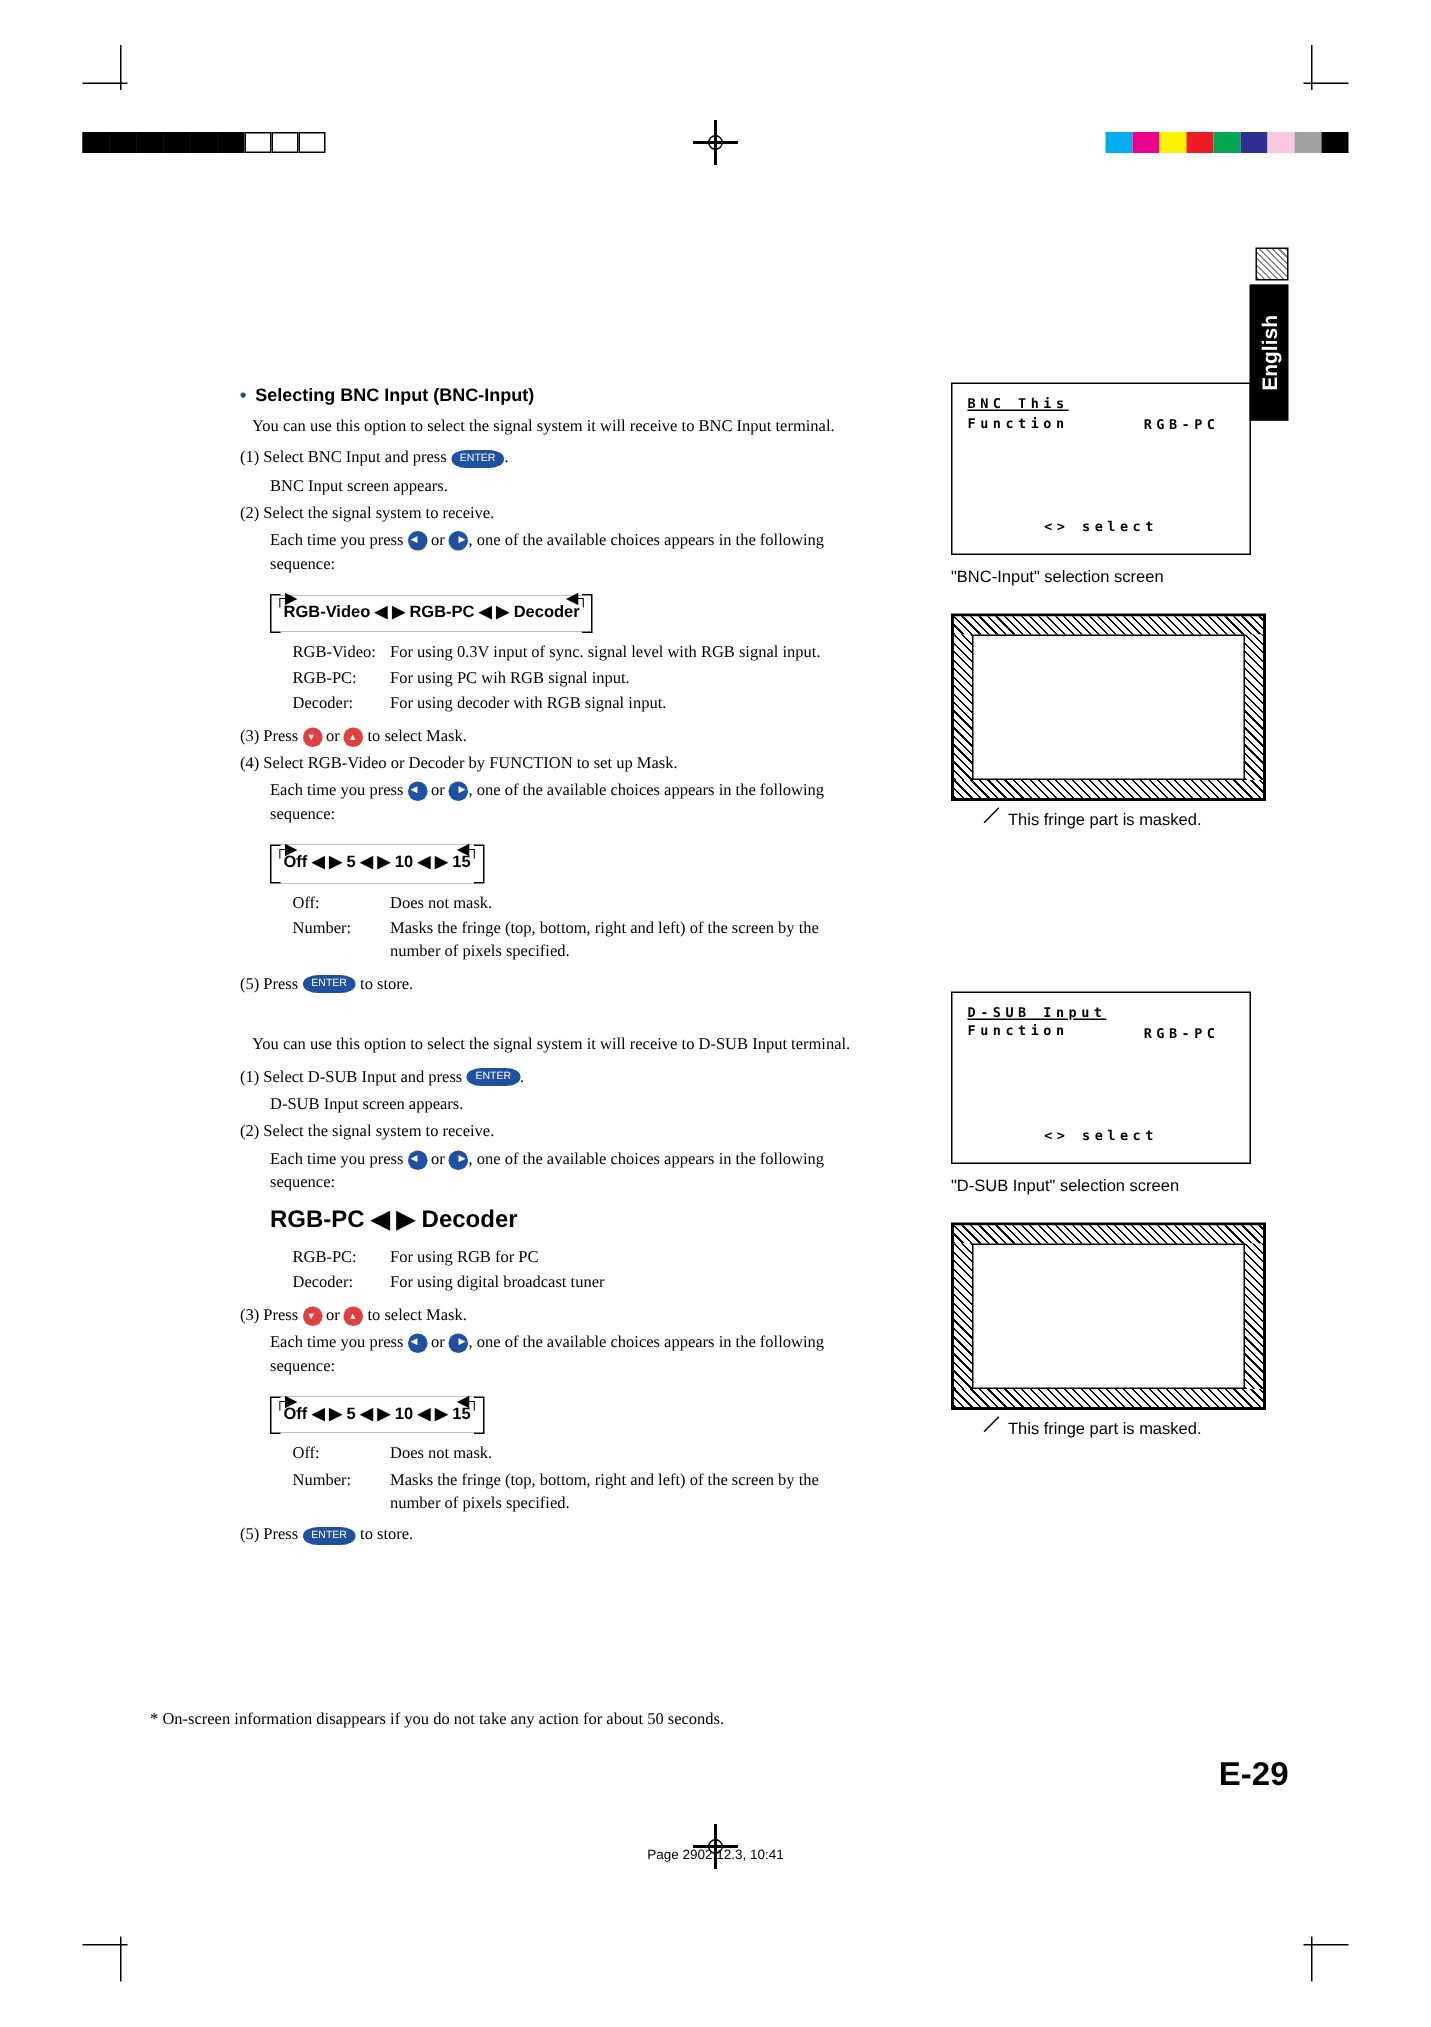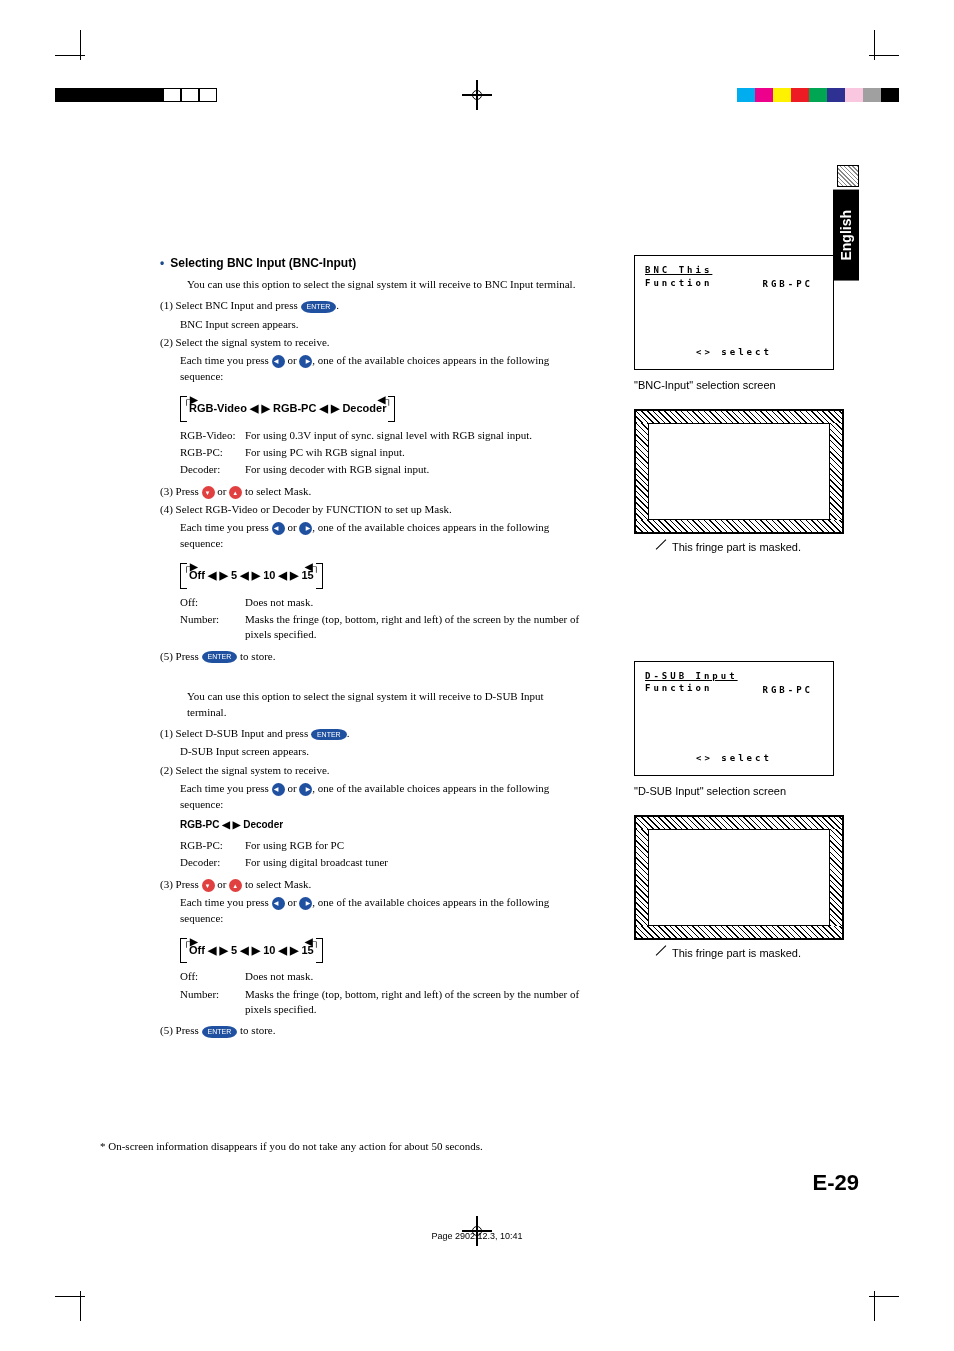--- a/index.html
+++ b/index.html
@@ -19,42 +19,42 @@
     
     .english-tab { position: absolute; right: 95px; top: 190px; background: #000; color: #fff; font-family: Arial, sans-serif; font-weight: bold; font-size: 14px; padding: 20px 5px; writing-mode: vertical-rl; transform: rotate(180deg); }
     .hatch-box { position: absolute; right: 95px; top: 165px; width: 22px; height: 22px; background: repeating-linear-gradient(45deg, #888, #888 1px, #fff 1px, #fff 3px); border: 1px solid #000; }
     
     .content { padding: 255px 100px 0 160px; font-size: 11px; line-height: 1.4; }
     .left-col { width: 420px; float: left; }
     .right-col { width: 220px; float: right; }
     
     .section-title { font-family: Arial, sans-serif; font-weight: bold; font-size: 12px; margin-bottom: 5px; }
     .bullet { color: #1a4b8c; margin-right: 6px; }
-    .intro { margin-left: 27px; margin-bottom: 6px; }
+    .intro { margin-left: 8px; margin-bottom: 6px; }
     .step { margin-left: 0; margin-bottom: 3px; }
     .enter-btn { display: inline-block; background: #2050a0; color: #fff; font-size: 7px; padding: 1px 6px; border-radius: 10px 10px 10px 10px / 50% 50% 50% 50%; vertical-align: middle; font-family: Arial; }
     .circle-btn { display: inline-block; width: 13px; height: 13px; border-radius: 50%; vertical-align: middle; position: relative; }
     .circle-left { background: #2050a0; }
     .circle-left::after { content: '◀'; color: #fff; font-size: 6px; position: absolute; left: 2px; top: 2px; }
     .circle-right { background: #2050a0; }
     .circle-right::after { content: '▶'; color: #fff; font-size: 6px; position: absolute; right: 2px; top: 2px; }
     .circle-down { background: #e04040; }
     .circle-down::after { content: '▼'; color: #fff; font-size: 6px; position: absolute; left: 3px; top: 3px; }
     .circle-up { background: #e04040; }
     .circle-up::after { content: '▲'; color: #fff; font-size: 6px; position: absolute; left: 3px; top: 3px; }
     .sub { margin-left: 20px; margin-bottom: 3px; }
     .sub-text { margin-left: 20px; margin-bottom: 6px; }
     
     .cycle-box { border: 1px solid #000; padding: 4px 8px; margin: 6px 0 6px 20px; font-family: Arial, sans-serif; font-size: 11px; font-weight: bold; display: inline-block; position: relative; }
     .cycle-box::before { content: ''; position: absolute; left: 6px; right: 6px; top: -1px; height: 1px; background: #fff; }
     .cycle-box::after { content: ''; position: absolute; left: 6px; right: 6px; bottom: -1px; height: 1px; background: #fff; }
     .cycle-corner-tl { position: absolute; left: 2px; top: -4px; font-size: 10px; }
     .cycle-corner-tr { position: absolute; right: 2px; top: -4px; font-size: 10px; }
     
-    .def-table { margin-left: 20px; margin-bottom: 6px; }
+    .def-table { margin-left: 35px; margin-bottom: 6px; }
     .def-row { display: flex; margin-bottom: 2px; }
     .def-label { width: 65px; }
     .def-value { flex: 1; }
     
     .osd-screen { border: 1px solid #000; width: 200px; height: 115px; padding: 8px 10px; font-family: monospace; font-size: 9px; letter-spacing: 3px; margin-bottom: 8px; position: relative; font-weight: bold; }
     .osd-title { text-decoration: underline; }
     .osd-line2 { }
     .osd-value { position: absolute; right: 20px; top: 22px; }
     .osd-select { position: absolute; bottom: 10px; left: 50%; transform: translateX(-50%); }
     .caption { font-family: Arial, sans-serif; font-size: 11px; margin-bottom: 16px; }
@@ -183,21 +183,21 @@
     <div class="step"><span>(5) Press </span><span class="enter-btn">ENTER</span><span> to store.</span></div>
 
     <div style="height:22px"></div>
 
     
     <div class="intro">You can use this option to select the signal system it will receive to D-SUB Input terminal.</div>
     <div class="step"><span>(1) Select D-SUB Input and press</span> <span class="enter-btn">ENTER</span>.</div>
     <div class="sub">D-SUB Input screen appears.</div>
     <div class="step">(2) Select the signal system to receive.</div>
     <div class="sub-text"><span>Each time you press </span><span class="circle-btn circle-left"></span><span> or </span><span class="circle-btn circle-right"></span><span>, one of the available choices appears in the following sequence:</span></div>
-    <div style="margin:6px 0 6px 20px;font-family:Arial,sans-serif;font-weight:bold;font-size:10px">RGB-PC ◀ ▶ Decoder</div>
+    <div style="margin:6px 0 6px 20px;font-family:Arial,sans-serif;font-weight:bold;font-size:16px">RGB-PC ◀ ▶ Decoder</div>
     <div class="def-table">
       <div class="def-row">
           <div class="def-label">RGB-PC:</div>
           <div class="def-value">For using RGB for PC</div>
         </div>
       <div class="def-row">
           <div class="def-label">Decoder:</div>
           <div class="def-value">For using digital broadcast tuner</div>
         </div>
     </div>

